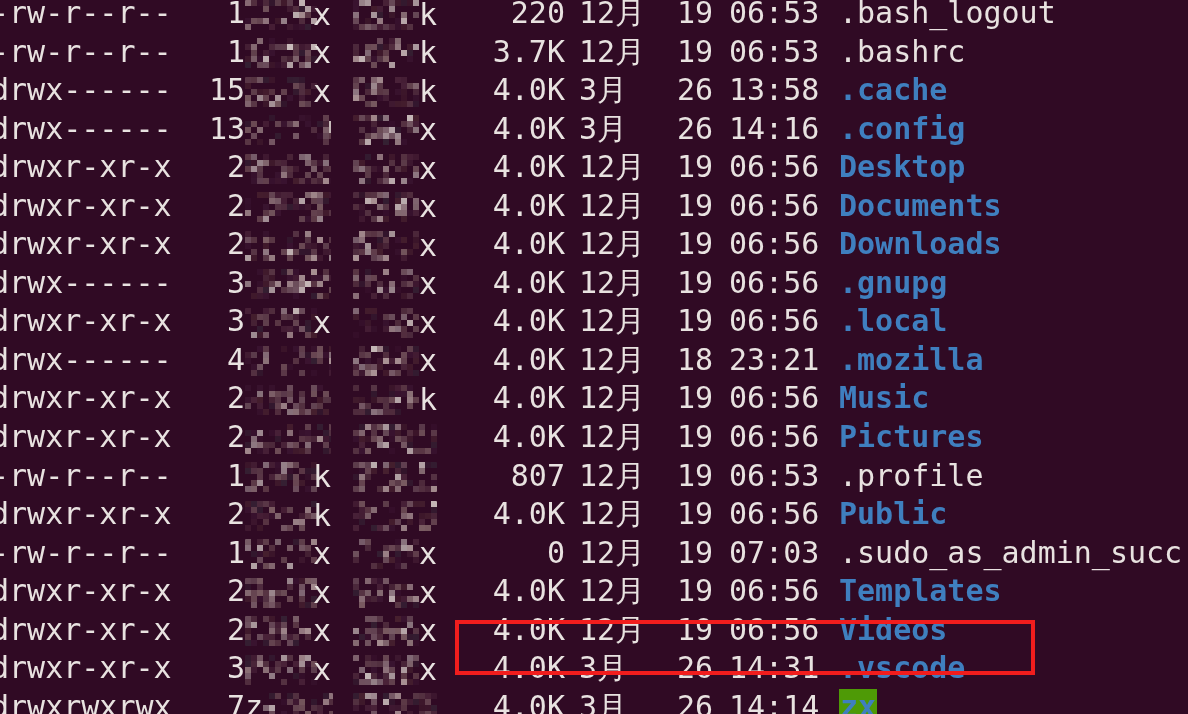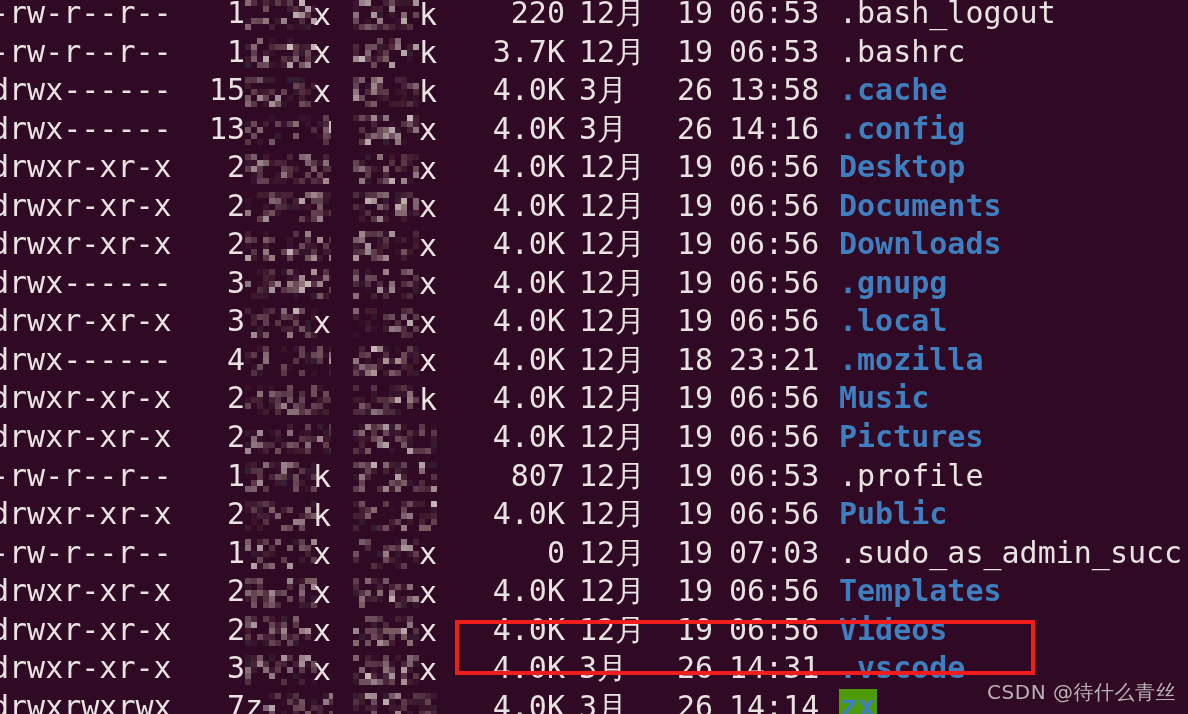--- a/index.html
+++ b/index.html
@@ -139,15 +139,14 @@
       <div class="row"><span class="col c-perm">drwxr-xr-x</span><span class="col c-links">2</span><span class="col c-owner"><span class="redact" style="width: 86px;"><i style="left: 0px; top: 0px; width: 6px; height: 6px; background: rgb(70, 32, 47); opacity: 0.72;"></i><i style="left: 6px; top: 0px; width: 6px; height: 6px; background: rgb(53, 32, 51); opacity: 0.94;"></i><i style="left: 12px; top: 0px; width: 6px; height: 6px; background: rgb(107, 74, 85); opacity: 0.49;"></i><i style="left: 18px; top: 0px; width: 6px; height: 6px; background: rgb(107, 74, 85); opacity: 0.69;"></i><i style="left: 24px; top: 0px; width: 6px; height: 6px; background: rgb(74, 35, 57); opacity: 0.78;"></i><i style="left: 66px; top: 0px; width: 6px; height: 6px; background: rgb(53, 32, 51); opacity: 0.83;"></i><i style="left: 0px; top: 6px; width: 6px; height: 6px; background: rgb(58, 20, 48); opacity: 0.81;"></i><i style="left: 6px; top: 6px; width: 6px; height: 6px; background: rgb(107, 74, 85); opacity: 0.77;"></i><i style="left: 12px; top: 6px; width: 6px; height: 6px; background: rgb(53, 32, 51); opacity: 0.74;"></i><i style="left: 24px; top: 6px; width: 6px; height: 6px; background: rgb(123, 93, 99); opacity: 0.98;"></i><i style="left: 36px; top: 6px; width: 6px; height: 6px; background: rgb(74, 35, 57); opacity: 0.81;"></i><i style="left: 42px; top: 6px; width: 6px; height: 6px; background: rgb(123, 93, 99); opacity: 0.68;"></i><i style="left: 60px; top: 6px; width: 6px; height: 6px; background: rgb(169, 145, 148); opacity: 0.81;"></i><i style="left: 6px; top: 12px; width: 6px; height: 6px; background: rgb(58, 20, 48); opacity: 0.77;"></i><i style="left: 12px; top: 12px; width: 6px; height: 6px; background: rgb(74, 35, 57); opacity: 0.83;"></i><i style="left: 18px; top: 12px; width: 6px; height: 6px; background: rgb(74, 35, 57); opacity: 0.71;"></i><i style="left: 24px; top: 12px; width: 6px; height: 6px; background: rgb(58, 20, 48); opacity: 0.77;"></i><i style="left: 30px; top: 12px; width: 6px; height: 6px; background: rgb(140, 114, 120); opacity: 0.85;"></i><i style="left: 54px; top: 12px; width: 6px; height: 6px; background: rgb(74, 35, 57); opacity: 0.76;"></i><i style="left: 60px; top: 12px; width: 6px; height: 6px; background: rgb(107, 74, 85); opacity: 0.81;"></i><i style="left: 66px; top: 12px; width: 6px; height: 6px; background: rgb(140, 114, 120); opacity: 0.74;"></i><i style="left: 6px; top: 18px; width: 6px; height: 6px; background: rgb(74, 35, 57); opacity: 0.46;"></i><i style="left: 18px; top: 18px; width: 6px; height: 6px; background: rgb(94, 59, 72); opacity: 0.85;"></i><i style="left: 48px; top: 18px; width: 6px; height: 6px; background: rgb(169, 145, 148); opacity: 0.86;"></i><i style="left: 54px; top: 18px; width: 6px; height: 6px; background: rgb(169, 145, 148); opacity: 0.82;"></i><i style="left: 0px; top: 24px; width: 6px; height: 6px; background: rgb(74, 35, 57); opacity: 0.62;"></i><i style="left: 12px; top: 24px; width: 6px; height: 6px; background: rgb(70, 32, 47); opacity: 0.6;"></i><i style="left: 36px; top: 24px; width: 6px; height: 6px; background: rgb(169, 145, 148); opacity: 0.56;"></i><i style="left: 42px; top: 24px; width: 6px; height: 6px; background: rgb(107, 74, 85); opacity: 0.91;"></i><i style="left: 54px; top: 24px; width: 6px; height: 6px; background: rgb(123, 93, 99); opacity: 0.75;"></i><span class="tail">k</span></span></span><span class="col c-group"><span class="redact" style="width: 84px;"><i style="left: 0px; top: 0px; width: 6px; height: 6px; background: rgb(74, 35, 57); opacity: 0.67;"></i><i style="left: 6px; top: 0px; width: 6px; height: 6px; background: rgb(123, 93, 99); opacity: 0.82;"></i><i style="left: 30px; top: 0px; width: 6px; height: 6px; background: rgb(123, 93, 99); opacity: 0.6;"></i><i style="left: 48px; top: 0px; width: 6px; height: 6px; background: rgb(74, 35, 57); opacity: 0.87;"></i><i style="left: 54px; top: 0px; width: 6px; height: 6px; background: rgb(140, 114, 120); opacity: 0.62;"></i><i style="left: 60px; top: 0px; width: 6px; height: 6px; background: rgb(70, 32, 47); opacity: 0.77;"></i><i style="left: 66px; top: 0px; width: 6px; height: 6px; background: rgb(70, 32, 47); opacity: 0.86;"></i><i style="left: 78px; top: 0px; width: 6px; height: 6px; background: rgb(201, 188, 187); opacity: 0.97;"></i><i style="left: 6px; top: 6px; width: 6px; height: 6px; background: rgb(74, 35, 57); opacity: 0.77;"></i><i style="left: 12px; top: 6px; width: 6px; height: 6px; background: rgb(94, 59, 72); opacity: 0.88;"></i><i style="left: 18px; top: 6px; width: 6px; height: 6px; background: rgb(140, 114, 120); opacity: 0.93;"></i><i style="left: 36px; top: 6px; width: 6px; height: 6px; background: rgb(58, 20, 48); opacity: 0.52;"></i><i style="left: 48px; top: 6px; width: 6px; height: 6px; background: rgb(123, 93, 99); opacity: 0.73;"></i><i style="left: 78px; top: 6px; width: 6px; height: 6px; background: rgb(53, 32, 51); opacity: 0.73;"></i><i style="left: 0px; top: 12px; width: 6px; height: 6px; background: rgb(74, 35, 57); opacity: 0.91;"></i><i style="left: 6px; top: 12px; width: 6px; height: 6px; background: rgb(74, 35, 57); opacity: 0.76;"></i><i style="left: 12px; top: 12px; width: 6px; height: 6px; background: rgb(140, 114, 120); opacity: 0.77;"></i><i style="left: 48px; top: 12px; width: 6px; height: 6px; background: rgb(169, 145, 148); opacity: 0.63;"></i><i style="left: 54px; top: 12px; width: 6px; height: 6px; background: rgb(169, 145, 148); opacity: 0.79;"></i><i style="left: 66px; top: 12px; width: 6px; height: 6px; background: rgb(70, 32, 47); opacity: 0.58;"></i><i style="left: 72px; top: 12px; width: 6px; height: 6px; background: rgb(70, 32, 47); opacity: 0.83;"></i><i style="left: 78px; top: 12px; width: 6px; height: 6px; background: rgb(94, 59, 72); opacity: 0.54;"></i><i style="left: 6px; top: 18px; width: 6px; height: 6px; background: rgb(53, 32, 51); opacity: 0.68;"></i><i style="left: 36px; top: 18px; width: 6px; height: 6px; background: rgb(70, 32, 47); opacity: 0.85;"></i><i style="left: 42px; top: 18px; width: 6px; height: 6px; background: rgb(140, 114, 120); opacity: 0.52;"></i><i style="left: 54px; top: 18px; width: 6px; height: 6px; background: rgb(70, 32, 47); opacity: 0.64;"></i><i style="left: 66px; top: 18px; width: 6px; height: 6px; background: rgb(74, 35, 57); opacity: 0.96;"></i><i style="left: 78px; top: 18px; width: 6px; height: 6px; background: rgb(107, 74, 85); opacity: 0.85;"></i><i style="left: 0px; top: 24px; width: 6px; height: 6px; background: rgb(74, 35, 57); opacity: 0.88;"></i><i style="left: 18px; top: 24px; width: 6px; height: 6px; background: rgb(53, 32, 51); opacity: 0.9;"></i><i style="left: 24px; top: 24px; width: 6px; height: 6px; background: rgb(74, 35, 57); opacity: 1;"></i><i style="left: 30px; top: 24px; width: 6px; height: 6px; background: rgb(169, 145, 148); opacity: 0.49;"></i><i style="left: 36px; top: 24px; width: 6px; height: 6px; background: rgb(58, 20, 48); opacity: 0.78;"></i><i style="left: 48px; top: 24px; width: 6px; height: 6px; background: rgb(169, 145, 148); opacity: 0.84;"></i><i style="left: 66px; top: 24px; width: 6px; height: 6px; background: rgb(123, 93, 99); opacity: 0.99;"></i><i style="left: 72px; top: 24px; width: 6px; height: 6px; background: rgb(123, 93, 99); opacity: 0.95;"></i></span></span><span class="col c-size">4.0K</span><span class="col c-month">12月</span><span class="col c-day">19</span><span class="col c-time">06:56</span><span class="col c-name"><span class="n-dir">Public</span></span></div>
       <div class="row"><span class="col c-perm">-rw-r--r--</span><span class="col c-links">1</span><span class="col c-owner"><span class="redact" style="width: 86px;"><i style="left: 0px; top: 0px; width: 6px; height: 6px; background: rgb(140, 114, 120); opacity: 0.78;"></i><i style="left: 12px; top: 0px; width: 6px; height: 6px; background: rgb(74, 35, 57); opacity: 0.79;"></i><i style="left: 18px; top: 0px; width: 6px; height: 6px; background: rgb(107, 74, 85); opacity: 0.8;"></i><i style="left: 30px; top: 0px; width: 6px; height: 6px; background: rgb(201, 188, 187); opacity: 0.48;"></i><i style="left: 48px; top: 0px; width: 6px; height: 6px; background: rgb(53, 32, 51); opacity: 0.71;"></i><i style="left: 54px; top: 0px; width: 6px; height: 6px; background: rgb(123, 93, 99); opacity: 0.62;"></i><i style="left: 66px; top: 0px; width: 6px; height: 6px; background: rgb(169, 145, 148); opacity: 0.9;"></i><i style="left: 0px; top: 6px; width: 6px; height: 6px; background: rgb(201, 188, 187); opacity: 0.58;"></i><i style="left: 12px; top: 6px; width: 6px; height: 6px; background: rgb(201, 188, 187); opacity: 0.8;"></i><i style="left: 24px; top: 6px; width: 6px; height: 6px; background: rgb(94, 59, 72); opacity: 0.76;"></i><i style="left: 42px; top: 6px; width: 6px; height: 6px; background: rgb(140, 114, 120); opacity: 0.77;"></i><i style="left: 54px; top: 6px; width: 6px; height: 6px; background: rgb(140, 114, 120); opacity: 0.72;"></i><i style="left: 60px; top: 6px; width: 6px; height: 6px; background: rgb(107, 74, 85); opacity: 0.89;"></i><i style="left: 6px; top: 12px; width: 6px; height: 6px; background: rgb(53, 32, 51); opacity: 0.61;"></i><i style="left: 12px; top: 12px; width: 6px; height: 6px; background: rgb(58, 20, 48); opacity: 0.66;"></i><i style="left: 18px; top: 12px; width: 6px; height: 6px; background: rgb(70, 32, 47); opacity: 0.96;"></i><i style="left: 24px; top: 12px; width: 6px; height: 6px; background: rgb(70, 32, 47); opacity: 0.5;"></i><i style="left: 60px; top: 12px; width: 6px; height: 6px; background: rgb(94, 59, 72); opacity: 0.45;"></i><i style="left: 12px; top: 18px; width: 6px; height: 6px; background: rgb(169, 145, 148); opacity: 0.46;"></i><i style="left: 36px; top: 18px; width: 6px; height: 6px; background: rgb(123, 93, 99); opacity: 0.62;"></i><i style="left: 54px; top: 18px; width: 6px; height: 6px; background: rgb(74, 35, 57); opacity: 0.48;"></i><i style="left: 66px; top: 18px; width: 6px; height: 6px; background: rgb(107, 74, 85); opacity: 0.81;"></i><i style="left: 6px; top: 24px; width: 6px; height: 6px; background: rgb(201, 188, 187); opacity: 0.85;"></i><i style="left: 12px; top: 24px; width: 6px; height: 6px; background: rgb(58, 20, 48); opacity: 0.61;"></i><i style="left: 18px; top: 24px; width: 6px; height: 6px; background: rgb(123, 93, 99); opacity: 0.76;"></i><i style="left: 24px; top: 24px; width: 6px; height: 6px; background: rgb(140, 114, 120); opacity: 0.89;"></i><i style="left: 42px; top: 24px; width: 6px; height: 6px; background: rgb(201, 188, 187); opacity: 0.78;"></i><span class="tail">x</span></span></span><span class="col c-group"><span class="redact" style="width: 84px;"><i style="left: 6px; top: 0px; width: 6px; height: 6px; background: rgb(201, 188, 187); opacity: 0.46;"></i><i style="left: 12px; top: 0px; width: 6px; height: 6px; background: rgb(107, 74, 85); opacity: 0.93;"></i><i style="left: 42px; top: 0px; width: 6px; height: 6px; background: rgb(58, 20, 48); opacity: 0.54;"></i><i style="left: 48px; top: 0px; width: 6px; height: 6px; background: rgb(201, 188, 187); opacity: 0.58;"></i><i style="left: 60px; top: 0px; width: 6px; height: 6px; background: rgb(74, 35, 57); opacity: 0.89;"></i><i style="left: 12px; top: 6px; width: 6px; height: 6px; background: rgb(107, 74, 85); opacity: 0.46;"></i><i style="left: 30px; top: 6px; width: 6px; height: 6px; background: rgb(107, 74, 85); opacity: 0.6;"></i><i style="left: 36px; top: 6px; width: 6px; height: 6px; background: rgb(107, 74, 85); opacity: 0.94;"></i><i style="left: 42px; top: 6px; width: 6px; height: 6px; background: rgb(123, 93, 99); opacity: 0.46;"></i><i style="left: 48px; top: 6px; width: 6px; height: 6px; background: rgb(201, 188, 187); opacity: 0.78;"></i><i style="left: 54px; top: 6px; width: 6px; height: 6px; background: rgb(169, 145, 148); opacity: 0.96;"></i><i style="left: 0px; top: 12px; width: 6px; height: 6px; background: rgb(140, 114, 120); opacity: 0.68;"></i><i style="left: 24px; top: 12px; width: 6px; height: 6px; background: rgb(53, 32, 51); opacity: 0.91;"></i><i style="left: 30px; top: 12px; width: 6px; height: 6px; background: rgb(169, 145, 148); opacity: 0.87;"></i><i style="left: 42px; top: 12px; width: 6px; height: 6px; background: rgb(53, 32, 51); opacity: 0.74;"></i><i style="left: 54px; top: 12px; width: 6px; height: 6px; background: rgb(74, 35, 57); opacity: 0.56;"></i><i style="left: 60px; top: 12px; width: 6px; height: 6px; background: rgb(107, 74, 85); opacity: 0.81;"></i><i style="left: 0px; top: 18px; width: 6px; height: 6px; background: rgb(94, 59, 72); opacity: 0.55;"></i><i style="left: 30px; top: 18px; width: 6px; height: 6px; background: rgb(140, 114, 120); opacity: 0.61;"></i><i style="left: 36px; top: 18px; width: 6px; height: 6px; background: rgb(70, 32, 47); opacity: 0.94;"></i><i style="left: 42px; top: 18px; width: 6px; height: 6px; background: rgb(58, 20, 48); opacity: 0.5;"></i><i style="left: 60px; top: 18px; width: 6px; height: 6px; background: rgb(74, 35, 57); opacity: 0.55;"></i><i style="left: 18px; top: 24px; width: 6px; height: 6px; background: rgb(94, 59, 72); opacity: 0.78;"></i><i style="left: 24px; top: 24px; width: 6px; height: 6px; background: rgb(70, 32, 47); opacity: 0.68;"></i><i style="left: 42px; top: 24px; width: 6px; height: 6px; background: rgb(58, 20, 48); opacity: 0.88;"></i><i style="left: 48px; top: 24px; width: 6px; height: 6px; background: rgb(140, 114, 120); opacity: 0.47;"></i><span class="tail">x</span></span></span><span class="col c-size">0</span><span class="col c-month">12月</span><span class="col c-day">19</span><span class="col c-time">07:03</span><span class="col c-name"><span class="n-file">.sudo_as_admin_succ</span></span></div>
       <div class="row"><span class="col c-perm">drwxr-xr-x</span><span class="col c-links">2</span><span class="col c-owner"><span class="redact" style="width: 86px;"><i style="left: 0px; top: 0px; width: 6px; height: 6px; background: rgb(140, 114, 120); opacity: 0.54;"></i><i style="left: 6px; top: 0px; width: 6px; height: 6px; background: rgb(140, 114, 120); opacity: 0.48;"></i><i style="left: 12px; top: 0px; width: 6px; height: 6px; background: rgb(123, 93, 99); opacity: 0.91;"></i><i style="left: 42px; top: 0px; width: 6px; height: 6px; background: rgb(201, 188, 187); opacity: 0.68;"></i><i style="left: 48px; top: 0px; width: 6px; height: 6px; background: rgb(58, 20, 48); opacity: 0.72;"></i><i style="left: 54px; top: 0px; width: 6px; height: 6px; background: rgb(70, 32, 47); opacity: 0.66;"></i><i style="left: 60px; top: 0px; width: 6px; height: 6px; background: rgb(123, 93, 99); opacity: 0.97;"></i><i style="left: 66px; top: 0px; width: 6px; height: 6px; background: rgb(140, 114, 120); opacity: 0.82;"></i><i style="left: 0px; top: 6px; width: 6px; height: 6px; background: rgb(53, 32, 51); opacity: 0.46;"></i><i style="left: 12px; top: 6px; width: 6px; height: 6px; background: rgb(107, 74, 85); opacity: 0.53;"></i><i style="left: 42px; top: 6px; width: 6px; height: 6px; background: rgb(107, 74, 85); opacity: 0.51;"></i><i style="left: 54px; top: 6px; width: 6px; height: 6px; background: rgb(169, 145, 148); opacity: 0.54;"></i><i style="left: 66px; top: 6px; width: 6px; height: 6px; background: rgb(169, 145, 148); opacity: 0.94;"></i><i style="left: 0px; top: 12px; width: 6px; height: 6px; background: rgb(140, 114, 120); opacity: 0.91;"></i><i style="left: 6px; top: 12px; width: 6px; height: 6px; background: rgb(123, 93, 99); opacity: 0.72;"></i><i style="left: 12px; top: 12px; width: 6px; height: 6px; background: rgb(123, 93, 99); opacity: 0.95;"></i><i style="left: 18px; top: 12px; width: 6px; height: 6px; background: rgb(94, 59, 72); opacity: 0.86;"></i><i style="left: 24px; top: 12px; width: 6px; height: 6px; background: rgb(201, 188, 187); opacity: 0.69;"></i><i style="left: 30px; top: 12px; width: 6px; height: 6px; background: rgb(123, 93, 99); opacity: 0.6;"></i><i style="left: 36px; top: 12px; width: 6px; height: 6px; background: rgb(123, 93, 99); opacity: 0.78;"></i><i style="left: 54px; top: 12px; width: 6px; height: 6px; background: rgb(201, 188, 187); opacity: 0.52;"></i><i style="left: 0px; top: 18px; width: 6px; height: 6px; background: rgb(70, 32, 47); opacity: 0.65;"></i><i style="left: 6px; top: 18px; width: 6px; height: 6px; background: rgb(123, 93, 99); opacity: 0.73;"></i><i style="left: 12px; top: 18px; width: 6px; height: 6px; background: rgb(58, 20, 48); opacity: 0.64;"></i><i style="left: 18px; top: 18px; width: 6px; height: 6px; background: rgb(123, 93, 99); opacity: 0.47;"></i><i style="left: 24px; top: 18px; width: 6px; height: 6px; background: rgb(169, 145, 148); opacity: 0.67;"></i><i style="left: 42px; top: 18px; width: 6px; height: 6px; background: rgb(107, 74, 85); opacity: 0.95;"></i><i style="left: 54px; top: 18px; width: 6px; height: 6px; background: rgb(94, 59, 72); opacity: 0.9;"></i><i style="left: 66px; top: 18px; width: 6px; height: 6px; background: rgb(53, 32, 51); opacity: 0.87;"></i><i style="left: 6px; top: 24px; width: 6px; height: 6px; background: rgb(169, 145, 148); opacity: 0.55;"></i><i style="left: 18px; top: 24px; width: 6px; height: 6px; background: rgb(123, 93, 99); opacity: 0.69;"></i><i style="left: 24px; top: 24px; width: 6px; height: 6px; background: rgb(169, 145, 148); opacity: 0.56;"></i><i style="left: 30px; top: 24px; width: 6px; height: 6px; background: rgb(94, 59, 72); opacity: 0.65;"></i><i style="left: 54px; top: 24px; width: 6px; height: 6px; background: rgb(70, 32, 47); opacity: 0.82;"></i><i style="left: 60px; top: 24px; width: 6px; height: 6px; background: rgb(53, 32, 51); opacity: 0.69;"></i><i style="left: 66px; top: 24px; width: 6px; height: 6px; background: rgb(107, 74, 85); opacity: 0.79;"></i><span class="tail">x</span></span></span><span class="col c-group"><span class="redact" style="width: 84px;"><i style="left: 0px; top: 0px; width: 6px; height: 6px; background: rgb(140, 114, 120); opacity: 0.5;"></i><i style="left: 12px; top: 0px; width: 6px; height: 6px; background: rgb(169, 145, 148); opacity: 0.68;"></i><i style="left: 18px; top: 0px; width: 6px; height: 6px; background: rgb(74, 35, 57); opacity: 0.91;"></i><i style="left: 24px; top: 0px; width: 6px; height: 6px; background: rgb(58, 20, 48); opacity: 0.88;"></i><i style="left: 30px; top: 0px; width: 6px; height: 6px; background: rgb(169, 145, 148); opacity: 0.57;"></i><i style="left: 0px; top: 6px; width: 6px; height: 6px; background: rgb(107, 74, 85); opacity: 0.47;"></i><i style="left: 24px; top: 6px; width: 6px; height: 6px; background: rgb(74, 35, 57); opacity: 0.87;"></i><i style="left: 36px; top: 6px; width: 6px; height: 6px; background: rgb(94, 59, 72); opacity: 0.49;"></i><i style="left: 42px; top: 6px; width: 6px; height: 6px; background: rgb(123, 93, 99); opacity: 0.73;"></i><i style="left: 48px; top: 6px; width: 6px; height: 6px; background: rgb(70, 32, 47); opacity: 0.7;"></i><i style="left: 54px; top: 6px; width: 6px; height: 6px; background: rgb(169, 145, 148); opacity: 0.72;"></i><i style="left: 0px; top: 12px; width: 6px; height: 6px; background: rgb(53, 32, 51); opacity: 0.84;"></i><i style="left: 6px; top: 12px; width: 6px; height: 6px; background: rgb(123, 93, 99); opacity: 0.51;"></i><i style="left: 12px; top: 12px; width: 6px; height: 6px; background: rgb(140, 114, 120); opacity: 0.79;"></i><i style="left: 24px; top: 12px; width: 6px; height: 6px; background: rgb(140, 114, 120); opacity: 0.91;"></i><i style="left: 36px; top: 12px; width: 6px; height: 6px; background: rgb(201, 188, 187); opacity: 0.61;"></i><i style="left: 42px; top: 12px; width: 6px; height: 6px; background: rgb(58, 20, 48); opacity: 0.61;"></i><i style="left: 6px; top: 18px; width: 6px; height: 6px; background: rgb(169, 145, 148); opacity: 0.73;"></i><i style="left: 12px; top: 18px; width: 6px; height: 6px; background: rgb(74, 35, 57); opacity: 0.67;"></i><i style="left: 18px; top: 18px; width: 6px; height: 6px; background: rgb(94, 59, 72); opacity: 0.49;"></i><i style="left: 24px; top: 18px; width: 6px; height: 6px; background: rgb(58, 20, 48); opacity: 0.98;"></i><i style="left: 36px; top: 18px; width: 6px; height: 6px; background: rgb(201, 188, 187); opacity: 0.91;"></i><i style="left: 42px; top: 18px; width: 6px; height: 6px; background: rgb(70, 32, 47); opacity: 0.51;"></i><i style="left: 48px; top: 18px; width: 6px; height: 6px; background: rgb(74, 35, 57); opacity: 0.75;"></i><i style="left: 54px; top: 18px; width: 6px; height: 6px; background: rgb(140, 114, 120); opacity: 0.81;"></i><i style="left: 60px; top: 18px; width: 6px; height: 6px; background: rgb(169, 145, 148); opacity: 0.89;"></i><i style="left: 6px; top: 24px; width: 6px; height: 6px; background: rgb(123, 93, 99); opacity: 0.96;"></i><i style="left: 42px; top: 24px; width: 6px; height: 6px; background: rgb(94, 59, 72); opacity: 0.9;"></i><i style="left: 48px; top: 24px; width: 6px; height: 6px; background: rgb(53, 32, 51); opacity: 0.86;"></i><i style="left: 60px; top: 24px; width: 6px; height: 6px; background: rgb(53, 32, 51); opacity: 0.58;"></i><span class="tail">x</span></span></span><span class="col c-size">4.0K</span><span class="col c-month">12月</span><span class="col c-day">19</span><span class="col c-time">06:56</span><span class="col c-name"><span class="n-dir">Templates</span></span></div>
       <div class="row"><span class="col c-perm">drwxr-xr-x</span><span class="col c-links">2</span><span class="col c-owner"><span class="redact" style="width: 86px;"><i style="left: 0px; top: 0px; width: 6px; height: 6px; background: rgb(140, 114, 120); opacity: 0.61;"></i><i style="left: 6px; top: 0px; width: 6px; height: 6px; background: rgb(107, 74, 85); opacity: 0.46;"></i><i style="left: 18px; top: 0px; width: 6px; height: 6px; background: rgb(107, 74, 85); opacity: 0.74;"></i><i style="left: 24px; top: 0px; width: 6px; height: 6px; background: rgb(70, 32, 47); opacity: 0.67;"></i><i style="left: 36px; top: 0px; width: 6px; height: 6px; background: rgb(53, 32, 51); opacity: 1;"></i><i style="left: 48px; top: 0px; width: 6px; height: 6px; background: rgb(140, 114, 120); opacity: 0.79;"></i><i style="left: 0px; top: 6px; width: 6px; height: 6px; background: rgb(169, 145, 148); opacity: 0.53;"></i><i style="left: 6px; top: 6px; width: 6px; height: 6px; background: rgb(201, 188, 187); opacity: 0.79;"></i><i style="left: 24px; top: 6px; width: 6px; height: 6px; background: rgb(169, 145, 148); opacity: 0.45;"></i><i style="left: 30px; top: 6px; width: 6px; height: 6px; background: rgb(74, 35, 57); opacity: 0.84;"></i><i style="left: 36px; top: 6px; width: 6px; height: 6px; background: rgb(140, 114, 120); opacity: 0.57;"></i><i style="left: 48px; top: 6px; width: 6px; height: 6px; background: rgb(94, 59, 72); opacity: 0.9;"></i><i style="left: 0px; top: 12px; width: 6px; height: 6px; background: rgb(70, 32, 47); opacity: 0.76;"></i><i style="left: 24px; top: 12px; width: 6px; height: 6px; background: rgb(140, 114, 120); opacity: 0.89;"></i><i style="left: 30px; top: 12px; width: 6px; height: 6px; background: rgb(107, 74, 85); opacity: 0.45;"></i><i style="left: 36px; top: 12px; width: 6px; height: 6px; background: rgb(169, 145, 148); opacity: 0.89;"></i><i style="left: 54px; top: 12px; width: 6px; height: 6px; background: rgb(169, 145, 148); opacity: 0.82;"></i><i style="left: 60px; top: 12px; width: 6px; height: 6px; background: rgb(169, 145, 148); opacity: 0.99;"></i><i style="left: 0px; top: 18px; width: 6px; height: 6px; background: rgb(94, 59, 72); opacity: 0.92;"></i><i style="left: 12px; top: 18px; width: 6px; height: 6px; background: rgb(140, 114, 120); opacity: 0.63;"></i><i style="left: 18px; top: 18px; width: 6px; height: 6px; background: rgb(74, 35, 57); opacity: 0.96;"></i><i style="left: 24px; top: 18px; width: 6px; height: 6px; background: rgb(94, 59, 72); opacity: 0.51;"></i><i style="left: 36px; top: 18px; width: 6px; height: 6px; background: rgb(201, 188, 187); opacity: 0.45;"></i><i style="left: 42px; top: 18px; width: 6px; height: 6px; background: rgb(74, 35, 57); opacity: 0.85;"></i><i style="left: 48px; top: 18px; width: 6px; height: 6px; background: rgb(107, 74, 85); opacity: 0.65;"></i><i style="left: 60px; top: 18px; width: 6px; height: 6px; background: rgb(94, 59, 72); opacity: 0.64;"></i><i style="left: 0px; top: 24px; width: 6px; height: 6px; background: rgb(53, 32, 51); opacity: 0.93;"></i><i style="left: 6px; top: 24px; width: 6px; height: 6px; background: rgb(58, 20, 48); opacity: 0.89;"></i><i style="left: 18px; top: 24px; width: 6px; height: 6px; background: rgb(53, 32, 51); opacity: 0.66;"></i><i style="left: 24px; top: 24px; width: 6px; height: 6px; background: rgb(123, 93, 99); opacity: 0.69;"></i><i style="left: 30px; top: 24px; width: 6px; height: 6px; background: rgb(94, 59, 72); opacity: 0.77;"></i><i style="left: 42px; top: 24px; width: 6px; height: 6px; background: rgb(140, 114, 120); opacity: 0.58;"></i><i style="left: 48px; top: 24px; width: 6px; height: 6px; background: rgb(53, 32, 51); opacity: 0.83;"></i><span class="tail">x</span></span></span><span class="col c-group"><span class="redact" style="width: 84px;"><i style="left: 12px; top: 0px; width: 6px; height: 6px; background: rgb(140, 114, 120); opacity: 0.66;"></i><i style="left: 18px; top: 0px; width: 6px; height: 6px; background: rgb(169, 145, 148); opacity: 0.51;"></i><i style="left: 24px; top: 0px; width: 6px; height: 6px; background: rgb(123, 93, 99); opacity: 0.53;"></i><i style="left: 42px; top: 0px; width: 6px; height: 6px; background: rgb(70, 32, 47); opacity: 0.98;"></i><i style="left: 48px; top: 0px; width: 6px; height: 6px; background: rgb(58, 20, 48); opacity: 0.96;"></i><i style="left: 54px; top: 0px; width: 6px; height: 6px; background: rgb(140, 114, 120); opacity: 0.49;"></i><i style="left: 18px; top: 6px; width: 6px; height: 6px; background: rgb(53, 32, 51); opacity: 0.87;"></i><i style="left: 30px; top: 6px; width: 6px; height: 6px; background: rgb(94, 59, 72); opacity: 0.64;"></i><i style="left: 54px; top: 6px; width: 6px; height: 6px; background: rgb(201, 188, 187); opacity: 0.59;"></i><i style="left: 0px; top: 12px; width: 6px; height: 6px; background: rgb(201, 188, 187); opacity: 0.69;"></i><i style="left: 12px; top: 12px; width: 6px; height: 6px; background: rgb(140, 114, 120); opacity: 0.56;"></i><i style="left: 18px; top: 12px; width: 6px; height: 6px; background: rgb(140, 114, 120); opacity: 0.54;"></i><i style="left: 24px; top: 12px; width: 6px; height: 6px; background: rgb(94, 59, 72); opacity: 0.51;"></i><i style="left: 30px; top: 12px; width: 6px; height: 6px; background: rgb(123, 93, 99); opacity: 0.94;"></i><i style="left: 36px; top: 12px; width: 6px; height: 6px; background: rgb(140, 114, 120); opacity: 0.77;"></i><i style="left: 42px; top: 12px; width: 6px; height: 6px; background: rgb(123, 93, 99); opacity: 0.94;"></i><i style="left: 48px; top: 12px; width: 6px; height: 6px; background: rgb(201, 188, 187); opacity: 0.87;"></i><i style="left: 60px; top: 12px; width: 6px; height: 6px; background: rgb(107, 74, 85); opacity: 0.67;"></i><i style="left: 6px; top: 18px; width: 6px; height: 6px; background: rgb(53, 32, 51); opacity: 0.88;"></i><i style="left: 12px; top: 18px; width: 6px; height: 6px; background: rgb(58, 20, 48); opacity: 0.67;"></i><i style="left: 18px; top: 18px; width: 6px; height: 6px; background: rgb(169, 145, 148); opacity: 0.49;"></i><i style="left: 24px; top: 18px; width: 6px; height: 6px; background: rgb(94, 59, 72); opacity: 0.68;"></i><i style="left: 36px; top: 18px; width: 6px; height: 6px; background: rgb(140, 114, 120); opacity: 0.55;"></i><i style="left: 48px; top: 18px; width: 6px; height: 6px; background: rgb(123, 93, 99); opacity: 0.93;"></i><i style="left: 54px; top: 18px; width: 6px; height: 6px; background: rgb(53, 32, 51); opacity: 0.7;"></i><i style="left: 60px; top: 18px; width: 6px; height: 6px; background: rgb(53, 32, 51); opacity: 0.84;"></i><i style="left: 0px; top: 24px; width: 6px; height: 6px; background: rgb(140, 114, 120); opacity: 0.92;"></i><i style="left: 12px; top: 24px; width: 6px; height: 6px; background: rgb(140, 114, 120); opacity: 0.69;"></i><i style="left: 24px; top: 24px; width: 6px; height: 6px; background: rgb(169, 145, 148); opacity: 0.95;"></i><i style="left: 30px; top: 24px; width: 6px; height: 6px; background: rgb(140, 114, 120); opacity: 0.85;"></i><i style="left: 36px; top: 24px; width: 6px; height: 6px; background: rgb(70, 32, 47); opacity: 0.95;"></i><i style="left: 54px; top: 24px; width: 6px; height: 6px; background: rgb(140, 114, 120); opacity: 0.96;"></i><i style="left: 60px; top: 24px; width: 6px; height: 6px; background: rgb(58, 20, 48); opacity: 0.52;"></i><span class="tail">x</span></span></span><span class="col c-size">4.0K</span><span class="col c-month">12月</span><span class="col c-day">19</span><span class="col c-time">06:56</span><span class="col c-name"><span class="n-dir">Videos</span></span></div>
       <div class="row"><span class="col c-perm">drwxr-xr-x</span><span class="col c-links">3</span><span class="col c-owner"><span class="redact" style="width: 86px;"><i style="left: 0px; top: 0px; width: 6px; height: 6px; background: rgb(53, 32, 51); opacity: 0.67;"></i><i style="left: 6px; top: 0px; width: 6px; height: 6px; background: rgb(74, 35, 57); opacity: 0.68;"></i><i style="left: 12px; top: 0px; width: 6px; height: 6px; background: rgb(140, 114, 120); opacity: 0.73;"></i><i style="left: 24px; top: 0px; width: 6px; height: 6px; background: rgb(53, 32, 51); opacity: 0.64;"></i><i style="left: 36px; top: 0px; width: 6px; height: 6px; background: rgb(201, 188, 187); opacity: 0.77;"></i><i style="left: 42px; top: 0px; width: 6px; height: 6px; background: rgb(123, 93, 99); opacity: 0.48;"></i><i style="left: 54px; top: 0px; width: 6px; height: 6px; background: rgb(169, 145, 148); opacity: 0.88;"></i><i style="left: 60px; top: 0px; width: 6px; height: 6px; background: rgb(201, 188, 187); opacity: 0.78;"></i><i style="left: 0px; top: 6px; width: 6px; height: 6px; background: rgb(53, 32, 51); opacity: 0.84;"></i><i style="left: 6px; top: 6px; width: 6px; height: 6px; background: rgb(94, 59, 72); opacity: 0.55;"></i><i style="left: 12px; top: 6px; width: 6px; height: 6px; background: rgb(169, 145, 148); opacity: 0.89;"></i><i style="left: 18px; top: 6px; width: 6px; height: 6px; background: rgb(123, 93, 99); opacity: 0.46;"></i><i style="left: 30px; top: 6px; width: 6px; height: 6px; background: rgb(107, 74, 85); opacity: 0.56;"></i><i style="left: 36px; top: 6px; width: 6px; height: 6px; background: rgb(74, 35, 57); opacity: 0.97;"></i><i style="left: 48px; top: 6px; width: 6px; height: 6px; background: rgb(74, 35, 57); opacity: 0.92;"></i><i style="left: 54px; top: 6px; width: 6px; height: 6px; background: rgb(201, 188, 187); opacity: 0.75;"></i><i style="left: 60px; top: 6px; width: 6px; height: 6px; background: rgb(58, 20, 48); opacity: 0.8;"></i><i style="left: 66px; top: 6px; width: 6px; height: 6px; background: rgb(123, 93, 99); opacity: 0.81;"></i><i style="left: 0px; top: 12px; width: 6px; height: 6px; background: rgb(140, 114, 120); opacity: 0.96;"></i><i style="left: 6px; top: 12px; width: 6px; height: 6px; background: rgb(74, 35, 57); opacity: 0.61;"></i><i style="left: 18px; top: 12px; width: 6px; height: 6px; background: rgb(140, 114, 120); opacity: 0.97;"></i><i style="left: 24px; top: 12px; width: 6px; height: 6px; background: rgb(74, 35, 57); opacity: 0.5;"></i><i style="left: 30px; top: 12px; width: 6px; height: 6px; background: rgb(107, 74, 85); opacity: 0.76;"></i><i style="left: 42px; top: 12px; width: 6px; height: 6px; background: rgb(201, 188, 187); opacity: 0.53;"></i><i style="left: 54px; top: 12px; width: 6px; height: 6px; background: rgb(123, 93, 99); opacity: 0.58;"></i><i style="left: 66px; top: 12px; width: 6px; height: 6px; background: rgb(140, 114, 120); opacity: 0.49;"></i><i style="left: 0px; top: 18px; width: 6px; height: 6px; background: rgb(201, 188, 187); opacity: 0.46;"></i><i style="left: 24px; top: 18px; width: 6px; height: 6px; background: rgb(201, 188, 187); opacity: 0.64;"></i><i style="left: 48px; top: 18px; width: 6px; height: 6px; background: rgb(53, 32, 51); opacity: 0.59;"></i><i style="left: 54px; top: 18px; width: 6px; height: 6px; background: rgb(58, 20, 48); opacity: 0.45;"></i><i style="left: 0px; top: 24px; width: 6px; height: 6px; background: rgb(94, 59, 72); opacity: 0.72;"></i><i style="left: 36px; top: 24px; width: 6px; height: 6px; background: rgb(123, 93, 99); opacity: 0.48;"></i><i style="left: 54px; top: 24px; width: 6px; height: 6px; background: rgb(74, 35, 57); opacity: 0.87;"></i><i style="left: 66px; top: 24px; width: 6px; height: 6px; background: rgb(58, 20, 48); opacity: 0.59;"></i><span class="tail">x</span></span></span><span class="col c-group"><span class="redact" style="width: 84px;"><i style="left: 0px; top: 0px; width: 6px; height: 6px; background: rgb(169, 145, 148); opacity: 0.64;"></i><i style="left: 12px; top: 0px; width: 6px; height: 6px; background: rgb(94, 59, 72); opacity: 0.46;"></i><i style="left: 18px; top: 0px; width: 6px; height: 6px; background: rgb(58, 20, 48); opacity: 0.46;"></i><i style="left: 30px; top: 0px; width: 6px; height: 6px; background: rgb(123, 93, 99); opacity: 0.72;"></i><i style="left: 42px; top: 0px; width: 6px; height: 6px; background: rgb(74, 35, 57); opacity: 0.53;"></i><i style="left: 54px; top: 0px; width: 6px; height: 6px; background: rgb(201, 188, 187); opacity: 0.53;"></i><i style="left: 60px; top: 0px; width: 6px; height: 6px; background: rgb(140, 114, 120); opacity: 0.64;"></i><i style="left: 12px; top: 6px; width: 6px; height: 6px; background: rgb(107, 74, 85); opacity: 0.73;"></i><i style="left: 18px; top: 6px; width: 6px; height: 6px; background: rgb(123, 93, 99); opacity: 0.53;"></i><i style="left: 24px; top: 6px; width: 6px; height: 6px; background: rgb(123, 93, 99); opacity: 0.46;"></i><i style="left: 30px; top: 6px; width: 6px; height: 6px; background: rgb(169, 145, 148); opacity: 0.66;"></i><i style="left: 36px; top: 6px; width: 6px; height: 6px; background: rgb(58, 20, 48); opacity: 0.97;"></i><i style="left: 48px; top: 6px; width: 6px; height: 6px; background: rgb(94, 59, 72); opacity: 0.53;"></i><i style="left: 54px; top: 6px; width: 6px; height: 6px; background: rgb(140, 114, 120); opacity: 0.84;"></i><i style="left: 60px; top: 6px; width: 6px; height: 6px; background: rgb(53, 32, 51); opacity: 0.47;"></i><i style="left: 6px; top: 12px; width: 6px; height: 6px; background: rgb(201, 188, 187); opacity: 0.5;"></i><i style="left: 18px; top: 12px; width: 6px; height: 6px; background: rgb(58, 20, 48); opacity: 0.87;"></i><i style="left: 30px; top: 12px; width: 6px; height: 6px; background: rgb(169, 145, 148); opacity: 0.77;"></i><i style="left: 36px; top: 12px; width: 6px; height: 6px; background: rgb(107, 74, 85); opacity: 0.89;"></i><i style="left: 48px; top: 12px; width: 6px; height: 6px; background: rgb(201, 188, 187); opacity: 0.81;"></i><i style="left: 54px; top: 12px; width: 6px; height: 6px; background: rgb(70, 32, 47); opacity: 0.68;"></i><i style="left: 0px; top: 18px; width: 6px; height: 6px; background: rgb(94, 59, 72); opacity: 0.53;"></i><i style="left: 12px; top: 18px; width: 6px; height: 6px; background: rgb(201, 188, 187); opacity: 0.96;"></i><i style="left: 18px; top: 18px; width: 6px; height: 6px; background: rgb(94, 59, 72); opacity: 0.64;"></i><i style="left: 24px; top: 18px; width: 6px; height: 6px; background: rgb(58, 20, 48); opacity: 0.52;"></i><i style="left: 30px; top: 18px; width: 6px; height: 6px; background: rgb(107, 74, 85); opacity: 0.49;"></i><i style="left: 36px; top: 18px; width: 6px; height: 6px; background: rgb(201, 188, 187); opacity: 0.77;"></i><i style="left: 48px; top: 18px; width: 6px; height: 6px; background: rgb(94, 59, 72); opacity: 0.96;"></i><i style="left: 60px; top: 18px; width: 6px; height: 6px; background: rgb(94, 59, 72); opacity: 0.88;"></i><i style="left: 0px; top: 24px; width: 6px; height: 6px; background: rgb(53, 32, 51); opacity: 0.56;"></i><i style="left: 6px; top: 24px; width: 6px; height: 6px; background: rgb(169, 145, 148); opacity: 0.52;"></i><i style="left: 12px; top: 24px; width: 6px; height: 6px; background: rgb(169, 145, 148); opacity: 0.53;"></i><i style="left: 18px; top: 24px; width: 6px; height: 6px; background: rgb(201, 188, 187); opacity: 0.66;"></i><i style="left: 24px; top: 24px; width: 6px; height: 6px; background: rgb(201, 188, 187); opacity: 0.46;"></i><i style="left: 30px; top: 24px; width: 6px; height: 6px; background: rgb(74, 35, 57); opacity: 0.98;"></i><i style="left: 36px; top: 24px; width: 6px; height: 6px; background: rgb(107, 74, 85); opacity: 0.85;"></i><i style="left: 48px; top: 24px; width: 6px; height: 6px; background: rgb(169, 145, 148); opacity: 0.99;"></i><i style="left: 54px; top: 24px; width: 6px; height: 6px; background: rgb(70, 32, 47); opacity: 0.86;"></i><i style="left: 60px; top: 24px; width: 6px; height: 6px; background: rgb(58, 20, 48); opacity: 0.58;"></i><span class="tail">x</span></span></span><span class="col c-size">4.0K</span><span class="col c-month">3月</span><span class="col c-day">26</span><span class="col c-time">14:31</span><span class="col c-name"><span class="n-dir">.vscode</span></span></div>
       <div class="row"><span class="col c-perm">drwxrwxrwx</span><span class="col c-links">7</span><span class="col c-owner"><span>z</span><span class="redact" style="width: 70px;"><i style="left: 6px; top: 0px; width: 6px; height: 6px; background: rgb(53, 32, 51); opacity: 0.77;"></i><i style="left: 12px; top: 0px; width: 6px; height: 6px; background: rgb(94, 59, 72); opacity: 0.94;"></i><i style="left: 24px; top: 0px; width: 6px; height: 6px; background: rgb(53, 32, 51); opacity: 0.65;"></i><i style="left: 30px; top: 0px; width: 6px; height: 6px; background: rgb(107, 74, 85); opacity: 0.59;"></i><i style="left: 60px; top: 0px; width: 6px; height: 6px; background: rgb(53, 32, 51); opacity: 0.68;"></i><i style="left: 66px; top: 0px; width: 6px; height: 6px; background: rgb(169, 145, 148); opacity: 0.78;"></i><i style="left: 18px; top: 6px; width: 6px; height: 6px; background: rgb(58, 20, 48); opacity: 0.47;"></i><i style="left: 24px; top: 6px; width: 6px; height: 6px; background: rgb(107, 74, 85); opacity: 0.79;"></i><i style="left: 30px; top: 6px; width: 6px; height: 6px; background: rgb(74, 35, 57); opacity: 0.61;"></i><i style="left: 36px; top: 6px; width: 6px; height: 6px; background: rgb(123, 93, 99); opacity: 0.88;"></i><i style="left: 48px; top: 6px; width: 6px; height: 6px; background: rgb(53, 32, 51); opacity: 0.63;"></i><i style="left: 60px; top: 6px; width: 6px; height: 6px; background: rgb(169, 145, 148); opacity: 0.82;"></i><i style="left: 66px; top: 6px; width: 6px; height: 6px; background: rgb(94, 59, 72); opacity: 0.7;"></i><i style="left: 0px; top: 12px; width: 6px; height: 6px; background: rgb(201, 188, 187); opacity: 0.51;"></i><i style="left: 6px; top: 12px; width: 6px; height: 6px; background: rgb(201, 188, 187); opacity: 0.86;"></i><i style="left: 30px; top: 12px; width: 6px; height: 6px; background: rgb(107, 74, 85); opacity: 0.9;"></i><i style="left: 36px; top: 12px; width: 6px; height: 6px; background: rgb(123, 93, 99); opacity: 0.77;"></i><i style="left: 48px; top: 12px; width: 6px; height: 6px; background: rgb(107, 74, 85); opacity: 0.57;"></i><i style="left: 54px; top: 12px; width: 6px; height: 6px; background: rgb(94, 59, 72); opacity: 0.53;"></i><i style="left: 6px; top: 18px; width: 6px; height: 6px; background: rgb(140, 114, 120); opacity: 0.62;"></i><i style="left: 18px; top: 18px; width: 6px; height: 6px; background: rgb(58, 20, 48); opacity: 0.93;"></i><i style="left: 30px; top: 18px; width: 6px; height: 6px; background: rgb(94, 59, 72); opacity: 0.54;"></i><i style="left: 42px; top: 18px; width: 6px; height: 6px; background: rgb(123, 93, 99); opacity: 0.96;"></i><i style="left: 54px; top: 18px; width: 6px; height: 6px; background: rgb(74, 35, 57); opacity: 0.94;"></i><i style="left: 66px; top: 18px; width: 6px; height: 6px; background: rgb(123, 93, 99); opacity: 0.71;"></i></span></span><span class="col c-group"><span class="redact" style="width: 84px;"><i style="left: 0px; top: 0px; width: 6px; height: 6px; background: rgb(53, 32, 51); opacity: 0.83;"></i><i style="left: 6px; top: 0px; width: 6px; height: 6px; background: rgb(70, 32, 47); opacity: 1;"></i><i style="left: 12px; top: 0px; width: 6px; height: 6px; background: rgb(201, 188, 187); opacity: 0.76;"></i><i style="left: 18px; top: 0px; width: 6px; height: 6px; background: rgb(201, 188, 187); opacity: 0.71;"></i><i style="left: 30px; top: 0px; width: 6px; height: 6px; background: rgb(53, 32, 51); opacity: 0.84;"></i><i style="left: 36px; top: 0px; width: 6px; height: 6px; background: rgb(169, 145, 148); opacity: 0.58;"></i><i style="left: 42px; top: 0px; width: 6px; height: 6px; background: rgb(169, 145, 148); opacity: 0.87;"></i><i style="left: 60px; top: 0px; width: 6px; height: 6px; background: rgb(107, 74, 85); opacity: 0.67;"></i><i style="left: 66px; top: 0px; width: 6px; height: 6px; background: rgb(94, 59, 72); opacity: 0.78;"></i><i style="left: 72px; top: 0px; width: 6px; height: 6px; background: rgb(74, 35, 57); opacity: 0.95;"></i><i style="left: 78px; top: 0px; width: 6px; height: 6px; background: rgb(74, 35, 57); opacity: 0.49;"></i><i style="left: 0px; top: 6px; width: 6px; height: 6px; background: rgb(107, 74, 85); opacity: 0.59;"></i><i style="left: 6px; top: 6px; width: 6px; height: 6px; background: rgb(70, 32, 47); opacity: 0.68;"></i><i style="left: 18px; top: 6px; width: 6px; height: 6px; background: rgb(140, 114, 120); opacity: 0.64;"></i><i style="left: 30px; top: 6px; width: 6px; height: 6px; background: rgb(201, 188, 187); opacity: 0.89;"></i><i style="left: 36px; top: 6px; width: 6px; height: 6px; background: rgb(53, 32, 51); opacity: 0.5;"></i><i style="left: 48px; top: 6px; width: 6px; height: 6px; background: rgb(94, 59, 72); opacity: 0.96;"></i><i style="left: 54px; top: 6px; width: 6px; height: 6px; background: rgb(74, 35, 57); opacity: 0.76;"></i><i style="left: 60px; top: 6px; width: 6px; height: 6px; background: rgb(53, 32, 51); opacity: 0.77;"></i><i style="left: 66px; top: 6px; width: 6px; height: 6px; background: rgb(70, 32, 47); opacity: 0.61;"></i><i style="left: 72px; top: 6px; width: 6px; height: 6px; background: rgb(107, 74, 85); opacity: 0.87;"></i><i style="left: 0px; top: 12px; width: 6px; height: 6px; background: rgb(74, 35, 57); opacity: 0.61;"></i><i style="left: 12px; top: 12px; width: 6px; height: 6px; background: rgb(74, 35, 57); opacity: 0.75;"></i><i style="left: 18px; top: 12px; width: 6px; height: 6px; background: rgb(74, 35, 57); opacity: 0.95;"></i><i style="left: 36px; top: 12px; width: 6px; height: 6px; background: rgb(74, 35, 57); opacity: 0.61;"></i><i style="left: 42px; top: 12px; width: 6px; height: 6px; background: rgb(74, 35, 57); opacity: 0.53;"></i><i style="left: 48px; top: 12px; width: 6px; height: 6px; background: rgb(94, 59, 72); opacity: 0.85;"></i><i style="left: 66px; top: 12px; width: 6px; height: 6px; background: rgb(70, 32, 47); opacity: 0.48;"></i><i style="left: 72px; top: 12px; width: 6px; height: 6px; background: rgb(70, 32, 47); opacity: 0.5;"></i><i style="left: 78px; top: 12px; width: 6px; height: 6px; background: rgb(53, 32, 51); opacity: 0.87;"></i><i style="left: 18px; top: 18px; width: 6px; height: 6px; background: rgb(169, 145, 148); opacity: 0.54;"></i><i style="left: 36px; top: 18px; width: 6px; height: 6px; background: rgb(58, 20, 48); opacity: 0.46;"></i><i style="left: 42px; top: 18px; width: 6px; height: 6px; background: rgb(169, 145, 148); opacity: 0.91;"></i><i style="left: 54px; top: 18px; width: 6px; height: 6px; background: rgb(74, 35, 57); opacity: 0.62;"></i><i style="left: 66px; top: 18px; width: 6px; height: 6px; background: rgb(94, 59, 72); opacity: 0.7;"></i><i style="left: 72px; top: 18px; width: 6px; height: 6px; background: rgb(107, 74, 85); opacity: 0.89;"></i><i style="left: 78px; top: 18px; width: 6px; height: 6px; background: rgb(94, 59, 72); opacity: 0.54;"></i></span></span><span class="col c-size">4.0K</span><span class="col c-month">3月</span><span class="col c-day">26</span><span class="col c-time">14:14</span><span class="col c-name"><span class="n-otherwritable">zx</span></span></div>
     </div>
 
   <div id="highlight-box"></div>
 
-  <div id="watermark">CSDN @待什么青丝</div>
 
 </div>
 
 </body></html>

